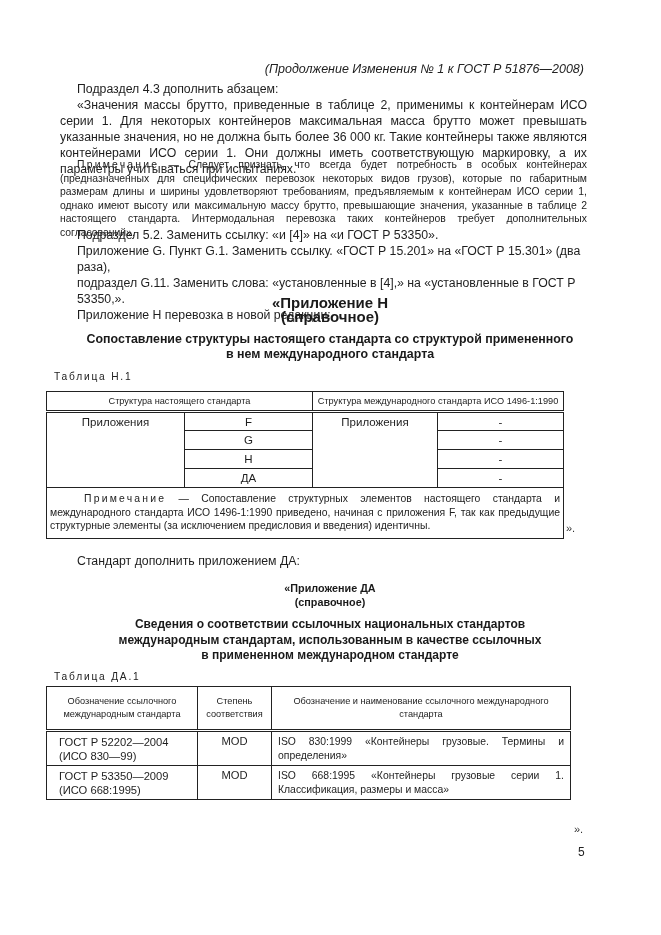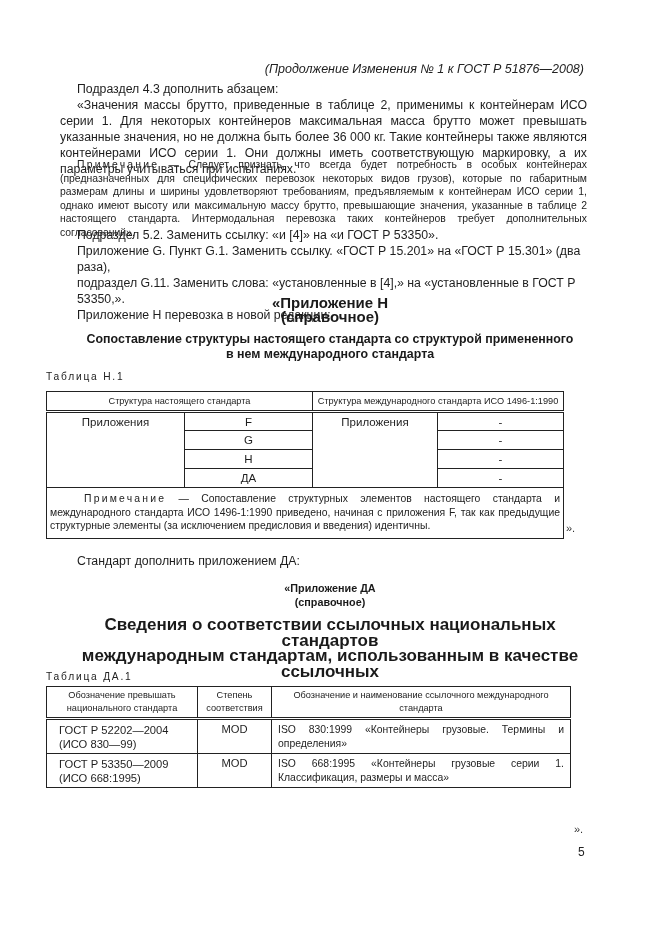--- a/index.html
+++ b/index.html
@@ -12,21 +12,21 @@
   .running-head {
     left: 60px; top: 62px; width: 524px; text-align: right;
     font-style: italic; font-size: 12.5px; color: #222;
   }
   .body-text { font-size: 12.3px; line-height: 16px; color: #1e1e1e; }
   .justify { text-align: justify; text-align-last: left; }
   .note-text { font-size: 10.4px; line-height: 13.6px; color: #222; }
   .spaced { letter-spacing: 2.2px; }
   .center { text-align: center; }
   .bold { font-weight: bold; }
-  .small-caption { font-size: 10.2px; letter-spacing: 1.8px; color: #222; }
+  .small-caption { font-size: 10.2px; letter-spacing: 1.8px; color: #222; margin-left: 8px; }
 
   table.gt { position: absolute; border-collapse: collapse; table-layout: fixed; }
   table.gt td {
     border: 1px solid #222; padding: 0; vertical-align: top; text-align: center;
   }
   table.gt td.hdr { font-size: 9.2px; color: #222; vertical-align: middle; }
   table.gt tr.double-bottom td { border-bottom: 3px double #222; }
   table.gt td.cell { font-size: 11.5px; color: #1e1e1e; }
   .mark { font-size: 11px; color: #333; }
 </style>
@@ -97,36 +97,37 @@
 </tbody>
   </table>
 <div class="abs mark" style="left:566px; top:522px;">».</div>
 
 <div class="abs body-text" style="left:77px; top:553px;">Стандарт дополнить приложением ДА:</div>
 
 <div class="abs center bold" style="left:60px; top:581px; width:540px; font-size:10.8px; line-height:14px;">
   <div>«Приложение ДА</div>
   <div>(справочное)</div>
 </div>
-<div class="abs center bold" style="left:60px; top:617px; width:540px; font-size:17px; line-height:15.5px;">
+<div class="abs center bold" style="left:60px; top:617px; width:540px; font-size:12px; line-height:15.5px;">
   <div>Сведения о соответствии ссылочных национальных стандартов</div>
   <div>международным стандартам, использованным в качестве ссылочных</div>
+  <div>в примененном международном стандарте</div>
 </div>
 <div class="abs small-caption" style="left:46px; top:671px;text-align:right;">Таблица ДА.1</div>
 
 <table class="gt" style="left:46px; top:686px; width:524px;">
   <colgroup>
     <col style="width:151px">
       <col style="width:74px">
       <col style="width:299px">
   </colgroup>
   <tbody>
       <tr class="double-bottom" style="height:31px;">
-    <td class="hdr" style="line-height:13px; padding:2px 4px;">Обозначение превышать национального стандарта</td>
-    <td class="hdr" style="line-height:13px; padding:2px 2px;">Степень соответствия</td>
+    <td class="hdr" style="line-height:13px; padding:2px 4px;">Обозначение ссылочного международным стандарта</td>
+    <td class="hdr" style="line-height:13px; padding:8px 2px;">Степень соответствия</td>
     <td class="hdr" style="line-height:13px; padding:2px 20px;">Обозначение и наименование ссылочного международного стандарта</td>
   </tr>
   <tr style="height:32px;">
     <td class="cell" style="text-align:left; padding:3px 12px 2px 12px; line-height:14px; font-size:11.2px;">ГОСТ Р 52202—2004 (ИСО 830—99)</td>
     <td class="cell" style="padding-top:3px; font-size:11.2px;">MOD</td>
     <td class="cell" style="text-align:justify; text-align-last:left; padding:3px 6px 2px 6px; line-height:14px; font-size:10.4px;">ISO 830:1999 «Контейнеры грузовые. Термины и определения»</td>
   </tr>
   <tr style="height:32px;">
     <td class="cell" style="text-align:left; padding:3px 12px 2px 12px; line-height:14px; font-size:11.2px;">ГОСТ Р 53350—2009 (ИСО 668:1995)</td>
     <td class="cell" style="padding-top:3px; font-size:11.2px;">MOD</td>

